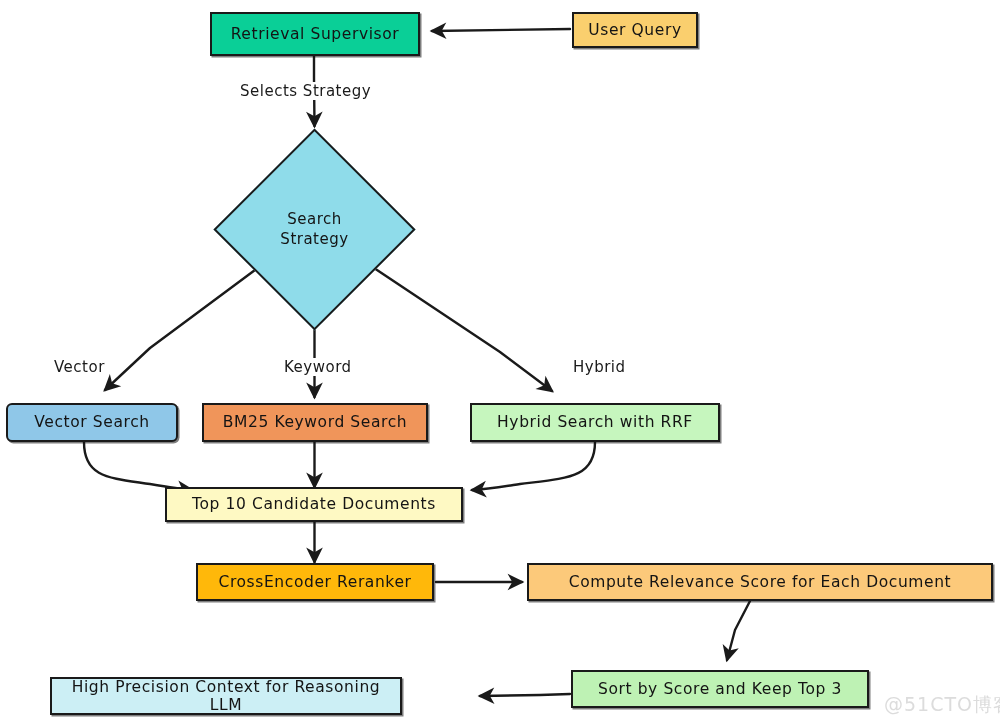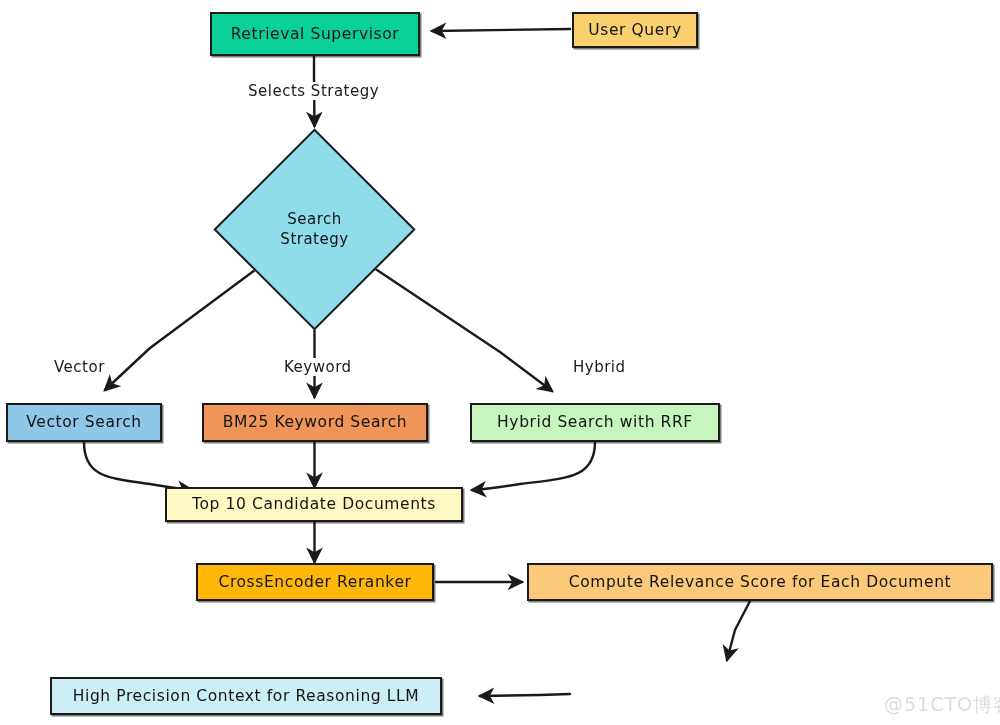--- a/index.html
+++ b/index.html
@@ -146,21 +146,21 @@
   <div class="node" style="left:210px; top:12px; width:210px; height:44px; background:#0ACF97;">
     <span class="node-label">Retrieval Supervisor</span>
   </div>
 
   <div class="diamond" style="left:243px; top:158px; width:143px; height:143px;">
     <div class="diamond-inner"></div>
     <div class="diamond-text">Search
 Strategy</div>
   </div>
 
-  <div class="node" style="left:6px; top:403px; width:156px; height:39px; background:#8FC7E8;">
+  <div class="node" style="left:6px; top:403px; width:172px; height:39px; background:#8FC7E8;border-radius:6px;">
     <span class="node-label">Vector Search</span>
   </div>
 
   <div class="node" style="left:202px; top:403px; width:226px; height:39px; background:#F0955A;">
     <span class="node-label">BM25 Keyword Search</span>
   </div>
 
   <div class="node" style="left:470px; top:403px; width:250px; height:39px; background:#C6F6BE;">
     <span class="node-label">Hybrid Search with RRF</span>
   </div>
@@ -170,25 +170,28 @@
   </div>
 
   <div class="node" style="left:196px; top:563px; width:238px; height:38px; background:#FFB80A;">
     <span class="node-label">CrossEncoder Reranker</span>
   </div>
 
   <div class="node" style="left:527px; top:563px; width:466px; height:38px; background:#FCC97A;">
     <span class="node-label">Compute Relevance Score for Each Document</span>
   </div>
 
+  <div class="node" style="left:571px; top:670px; width:298px; height:38px; background:#BEF2B4;">
+    <span class="node-label">Sort by Score and Keep Top 3</span>
+  </div>
 
-  <div class="node" style="left:50px; top:677px; width:392px; height:38px; background:#CCEFF5;">
+  <div class="node" style="left:50px; top:677px; width:352px; height:38px; background:#CCEFF5;">
     <span class="node-label">High Precision Context for Reasoning LLM</span>
   </div>
 
-  <div class="edge-label" style="left:245px; top:82px;">Selects Strategy</div>
+  <div class="edge-label" style="left:237px; top:82px;">Selects Strategy</div>
   <div class="edge-label" style="left:51px; top:358px;">Vector</div>
   <div class="edge-label" style="left:281px; top:358px;">Keyword</div>
   <div class="edge-label" style="left:570px; top:358px;">Hybrid</div>
 
   <div class="watermark" style="left:884px; top:692px;">@51CTO博客</div>
 
 </div>
 
 </body></html>

